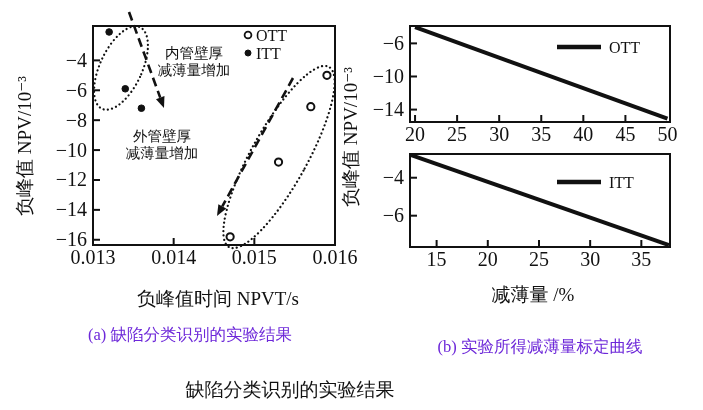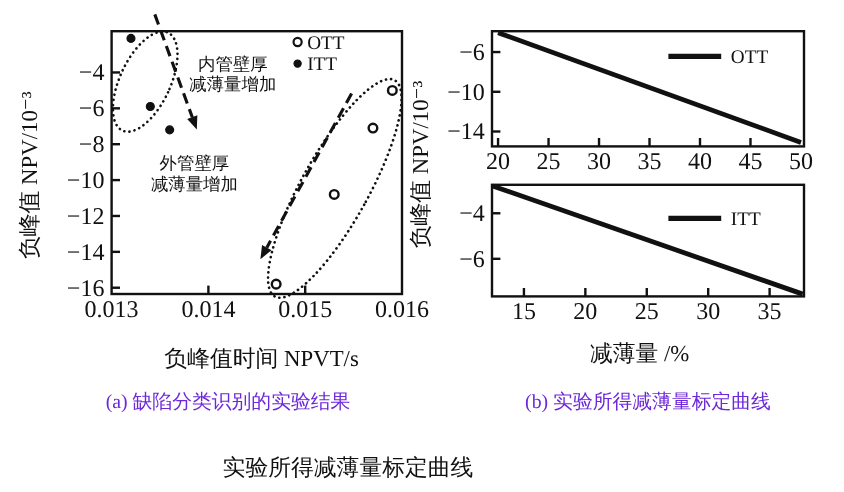--- a/index.html
+++ b/index.html
@@ -106,15 +106,15 @@
         <line x1="410" y1="215.68367346938774" x2="417" y2="215.68367346938774" stroke="#111111" stroke-width="2"></line>
         <text x="404" y="222.18367346938774" text-anchor="end" class="tick">−6</text>
         <text x="533" y="301" text-anchor="middle" class="axlabel">减薄量 /%</text>
         <text x="357" y="137" text-anchor="middle" class="axlabel" transform="rotate(-90 357 137)">负峰值 NPV/10⁻³</text>
         <polyline points="410.51181102362204,154.94897959183672 668.9763779527559,245.1020408163265" fill="none" stroke="#111111" stroke-width="4"></polyline>
         <line x1="557" y1="182" x2="601" y2="182" stroke="#111111" stroke-width="4.5"></line>
         <text x="609" y="187.5" class="leg">ITT</text>
       </g>
     </svg>
   <div class="caption" style="left:190px;top:324px;">(a) 缺陷分类识别的实验结果</div>
-  <div class="caption" style="left:540px;top:324px;text-align:center;">(b) 实验所得减薄量标定曲线</div>
-  <div class="figtitle" style="left:290px;top:377px;">实验所得减薄量标定曲线</div>
+  <div class="caption" style="left:540px;top:336px;text-align:center;">(b) 实验所得减薄量标定曲线</div>
+  <div class="figtitle" style="left:290px;top:377px;">缺陷分类识别的实验结果</div>
 </div>
 
 </body></html>

